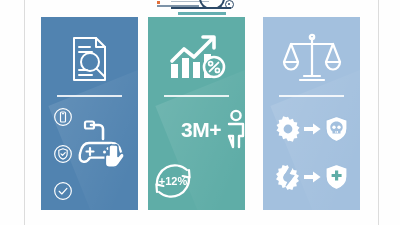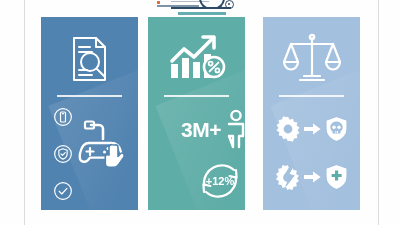--- a/index.html
+++ b/index.html
@@ -81,21 +81,21 @@
   .stat-row{
     position:absolute;left:0;right:0;top:2px;height:48px;
     display:flex;align-items:center;justify-content:center;gap:4px;margin-left:35px;
   }
   .stat-num{
     color:#ffffff;font-size:21px;font-weight:bold;letter-spacing:-0.5px;
     line-height:1;font-family:"Liberation Sans", sans-serif;
   }
   .cycle-wrap{
     position:absolute;left:0;right:0;top:52px;height:52px;
-    display:flex;align-items:center;justify-content:flex-end;
+    display:flex;align-items:center;justify-content:flex-start;
   }
   .cycle-box{position:relative;width:50px;height:50px;}
   .cycle-label{
     position:absolute;left:0;right:0;top:50%;transform:translateY(-50%);
     text-align:center;color:#ffffff;font-size:11px;font-weight:bold;
   }
 
   
   .flowrow{
     position:absolute;left:0;right:0;height:44px;

